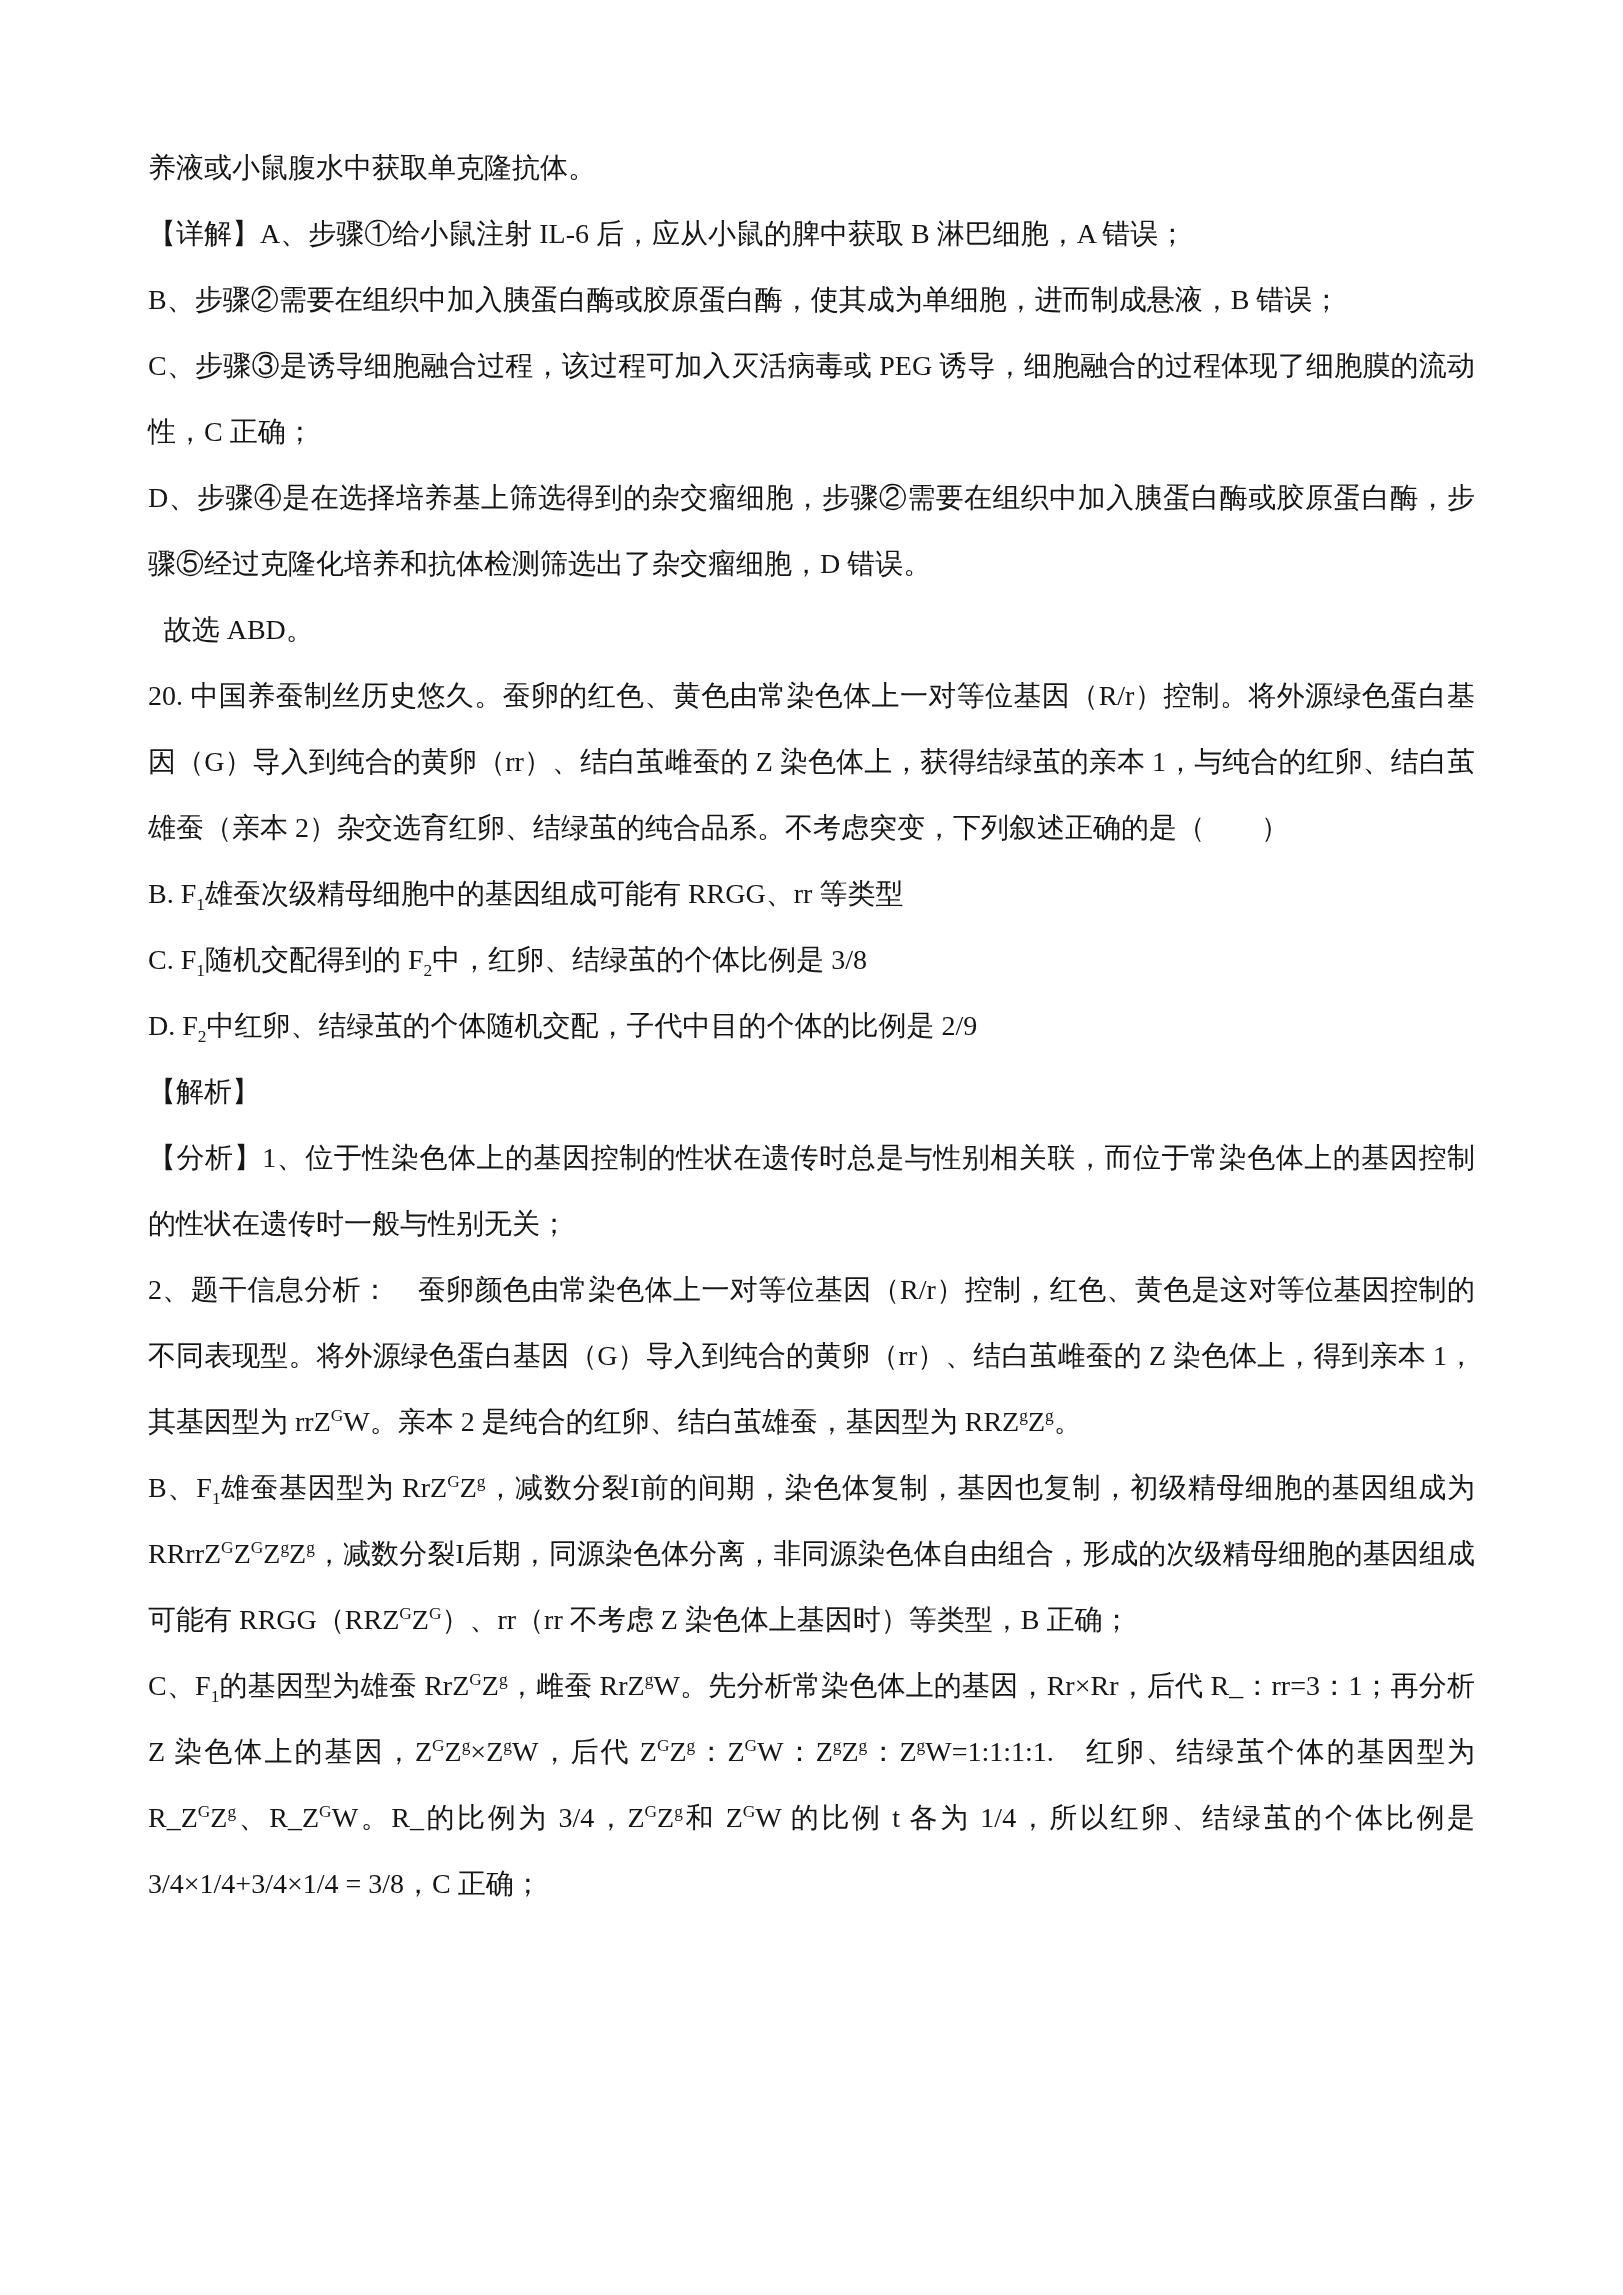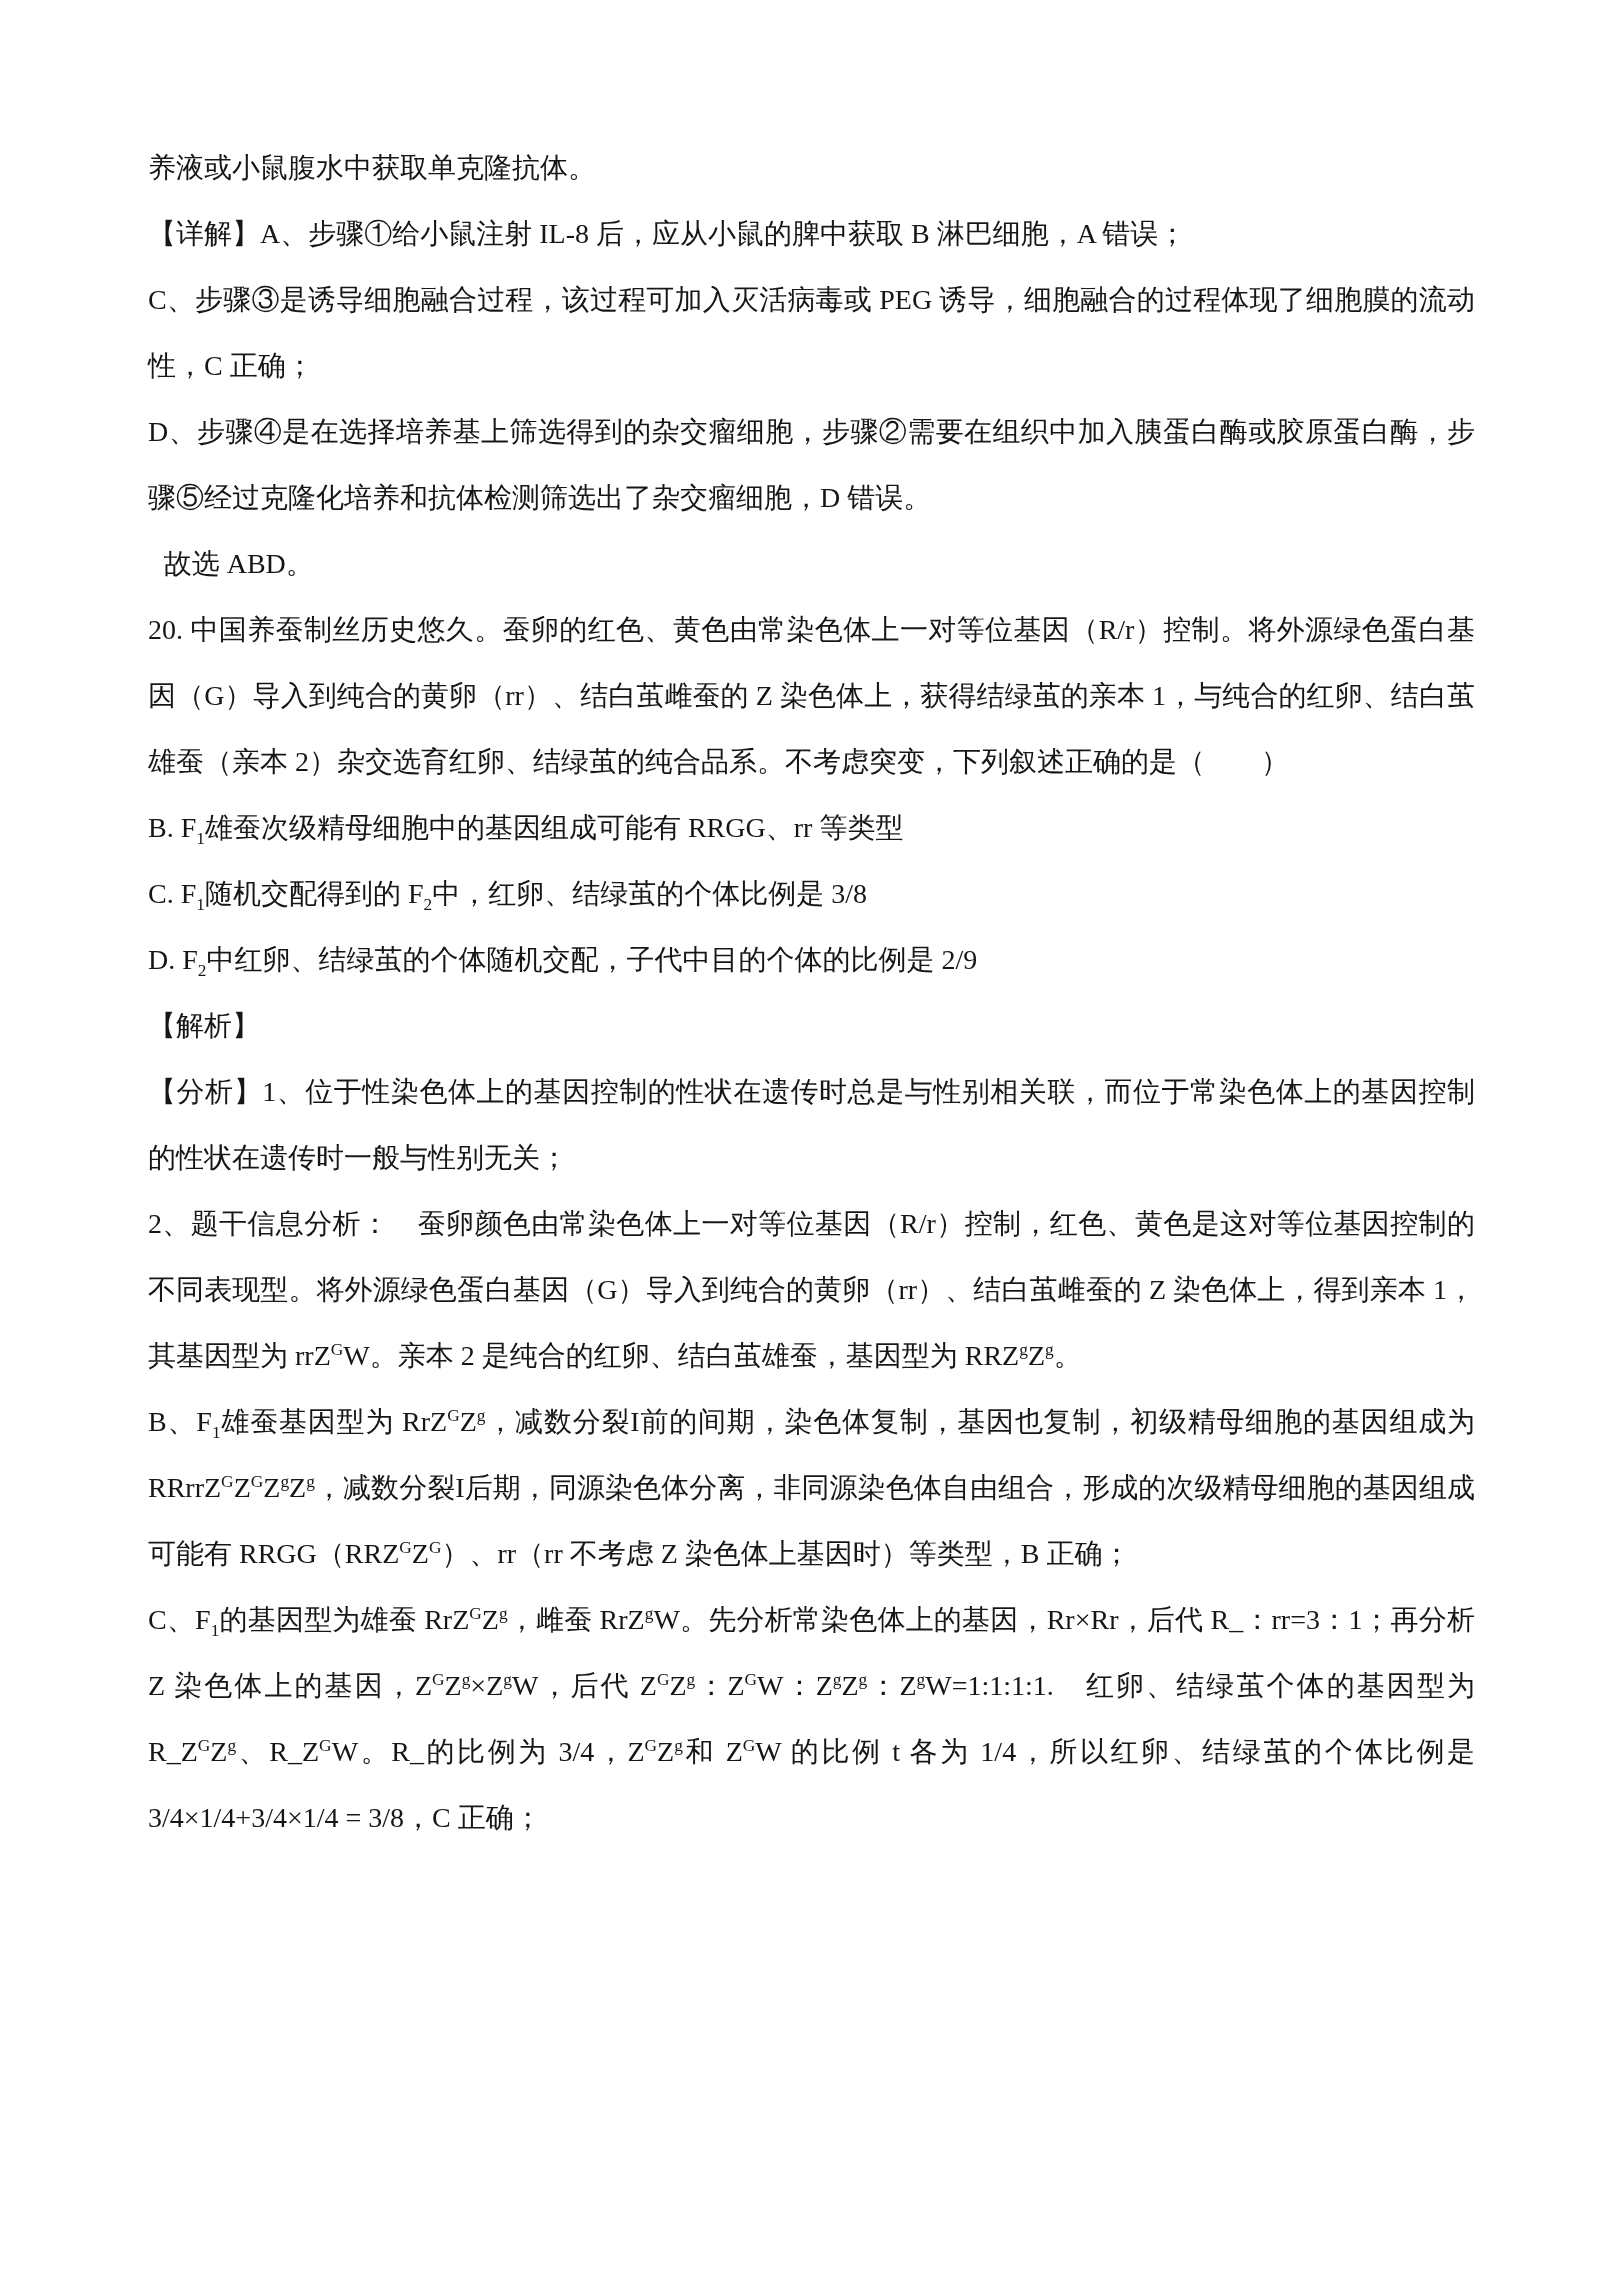--- a/index.html
+++ b/index.html
@@ -31,21 +31,22 @@
   sup{font-size:0.62em;line-height:0;vertical-align:super;}
   sub{font-size:0.62em;line-height:0;vertical-align:sub;}
   [data-name="final-answer"]{text-indent:15.7px;}
 </style>
 </head>
 <body>
 
 <div class="page" data-name="document-page">
   <main data-name="document-body">
     <p class="line" data-name="continued-text">养液或小鼠腹水中获取单克隆抗体。</p>
-    <p class="line" data-name="detail-19-option-a">【详解】A、步骤①给小鼠注射 IL-8 后，应从小鼠的脾中获取 B 淋巴细胞，A 错误；</p>
+    <p class="line" data-name="detail-19-option-a">【详解】A、步骤①给小鼠注射 IL-6 后，应从小鼠的脾中获取 B 淋巴细胞，A 错误；</p>
+    <p class="line" data-name="detail-19-option-b">B、步骤②需要在组织中加入胰蛋白酶或胶原蛋白酶，使其成为单细胞，进而制成悬液，B 错误；</p>
     <p class="line" data-name="detail-19-option-c">C、步骤③是诱导细胞融合过程，该过程可加入灭活病毒或 PEG 诱导，细胞融合的过程体现了细胞膜的流动性，C 正确；</p>
     <p class="line" data-name="detail-19-option-d">D、步骤④是在选择培养基上筛选得到的杂交瘤细胞，步骤②需要在组织中加入胰蛋白酶或胶原蛋白酶，步骤⑤经过克隆化培养和抗体检测筛选出了杂交瘤细胞，D 错误。</p>
     <p class="line" data-name="final-answer">故选 ABD。</p>
     <p class="line" data-name="question-20-stem">20. 中国养蚕制丝历史悠久。蚕卵的红色、黄色由常染色体上一对等位基因（R/r）控制。将外源绿色蛋白基因（G）导入到纯合的黄卵（rr）、结白茧雌蚕的 Z 染色体上，获得结绿茧的亲本 1，与纯合的红卵、结白茧雄蚕（亲本 2）杂交选育红卵、结绿茧的纯合品系。不考虑突变，下列叙述正确的是（　　）</p>
     <p class="line" data-name="question-20-option-b">B. F<sub>1</sub>雄蚕次级精母细胞中的基因组成可能有 RRGG、rr 等类型</p>
     <p class="line" data-name="question-20-option-c">C. F<sub>1</sub>随机交配得到的 F<sub>2</sub>中，红卵、结绿茧的个体比例是 3/8</p>
     <p class="line" data-name="question-20-option-d">D. F<sub>2</sub>中红卵、结绿茧的个体随机交配，子代中目的个体的比例是 2/9</p>
     <p class="line" data-name="analysis-header">【解析】</p>
     <p class="line" data-name="analysis-point-1">【分析】1、位于性染色体上的基因控制的性状在遗传时总是与性别相关联，而位于常染色体上的基因控制的性状在遗传时一般与性别无关；</p>
     <p class="line" data-name="analysis-point-2">2、题干信息分析：　蚕卵颜色由常染色体上一对等位基因（R/r）控制，红色、黄色是这对等位基因控制的不同表现型。将外源绿色蛋白基因（G）导入到纯合的黄卵（rr）、结白茧雌蚕的 Z 染色体上，得到亲本 1，其基因型为 rrZ<sup>G</sup>W。亲本 2 是纯合的红卵、结白茧雄蚕，基因型为 RRZ<sup>g</sup>Z<sup>g</sup>。</p>

